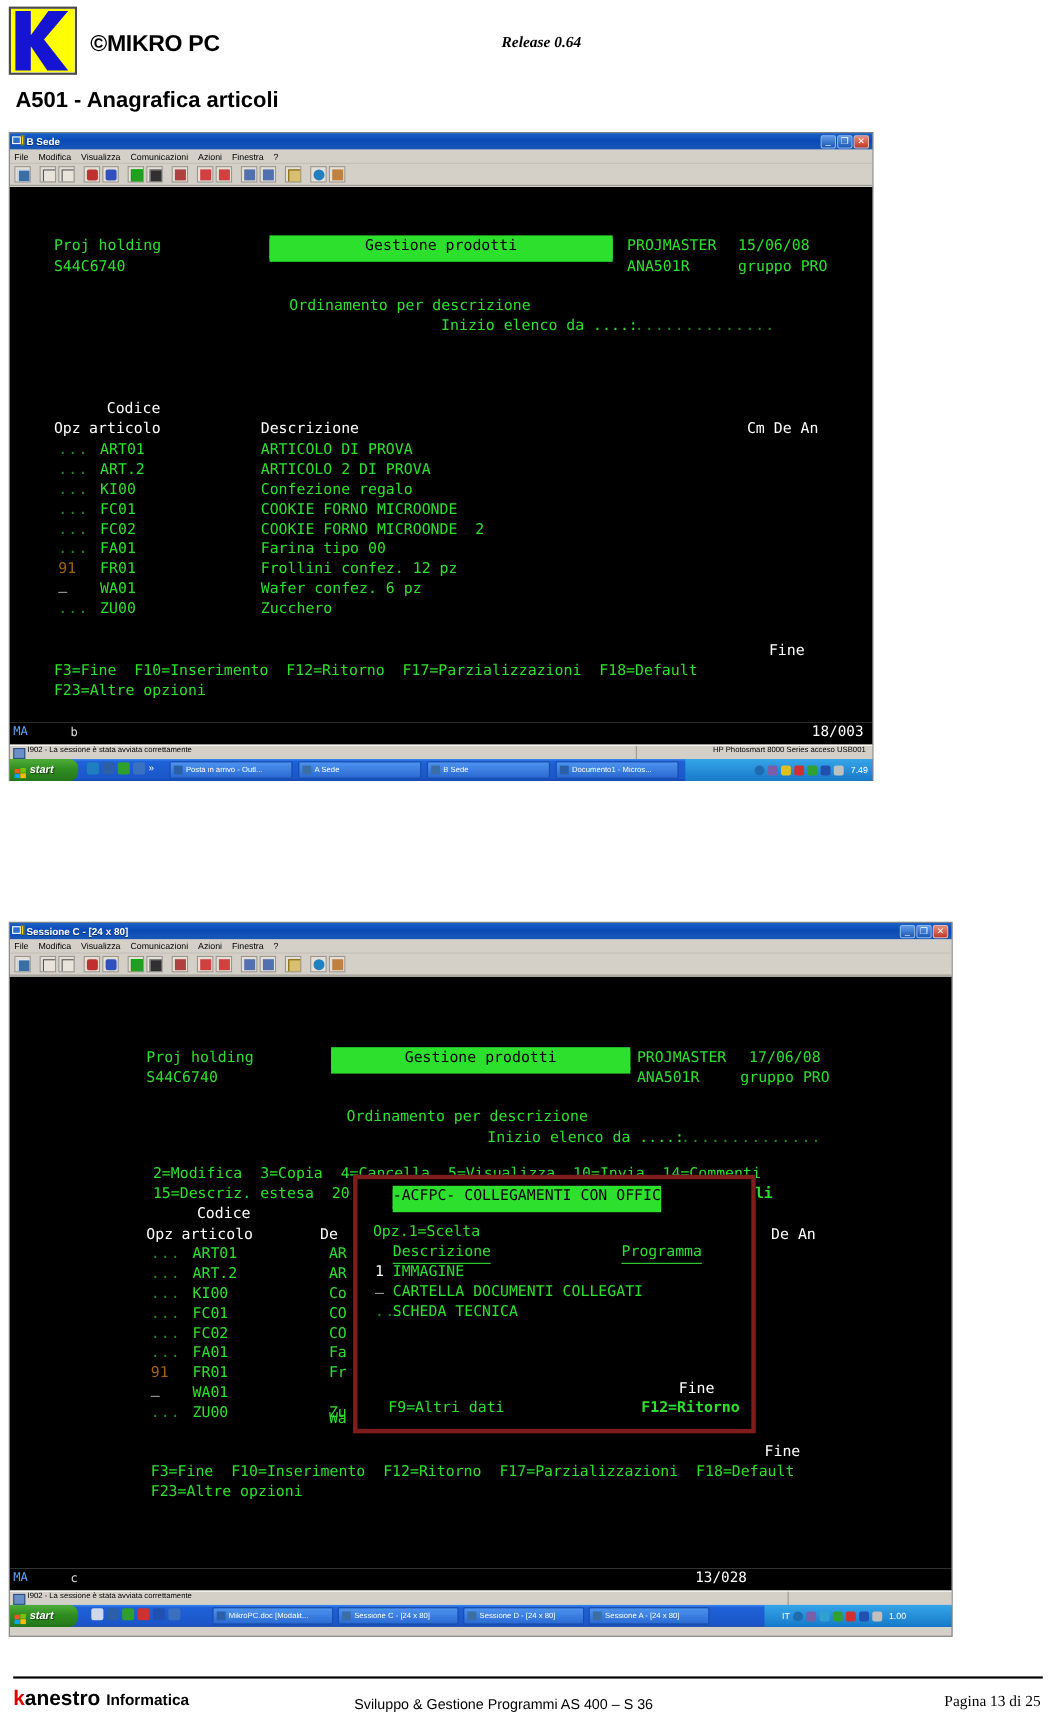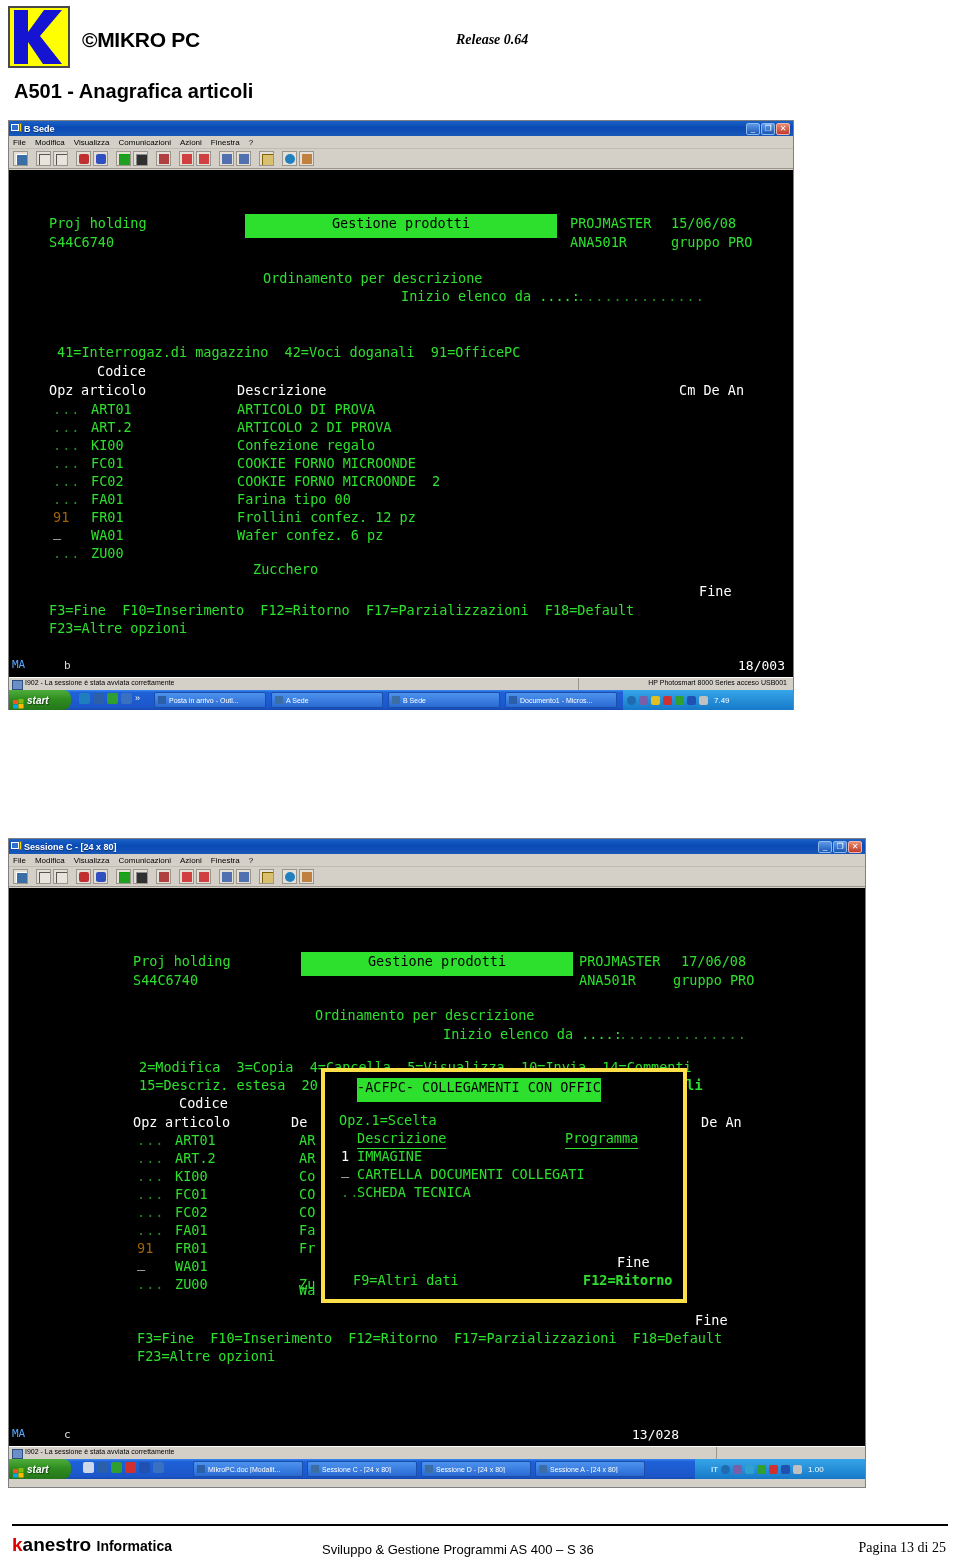--- a/index.html
+++ b/index.html
@@ -93,21 +93,21 @@
           display:flex;align-items:center;padding:0 3px;box-sizing:border-box;overflow:hidden;}
   .tkitem .ti{width:8px;height:8px;margin-right:3px;flex:0 0 auto;}
   .tkitem .tl{color:#fff;font-size:7px;white-space:nowrap;overflow:hidden;}
   .tray{position:absolute;top:0;height:20px;right:0;
         background:linear-gradient(180deg,#36a5e8,#1679c9);
         display:flex;align-items:center;padding:0 4px;gap:3px;box-sizing:border-box;}
   .tray .tyi{width:9px;height:9px;border-radius:2px;}
   .tray .clock{color:#fff;font-size:8px;margin-left:3px;}
 
   
-  .popup{position:absolute;background:#000;border:4px solid #fde047;box-sizing:border-box;}
+  .popup{position:absolute;background:#000;border:4px solid #7f1d1d;box-sizing:border-box;}
 
   
   .footer{position:absolute;left:0;bottom:0;width:960px;height:42px;}
   .fr-line{position:absolute;left:12px;top:6px;width:936px;height:2px;background:#000;}
   .f-brand{position:absolute;left:12px;top:16px;font-size:19px;font-weight:bold;color:#000;}
   .f-brand .k{color:#e00000;}
   .f-brand .sm{font-size:14px;font-weight:bold;}
   .f-center{position:absolute;left:322px;top:24px;font-size:13px;color:#000;}
   .f-right{position:absolute;right:14px;top:22px;font-size:14px;color:#000;
            font-family:"Liberation Serif",serif;}
@@ -220,21 +220,20 @@
 
     <div class="scr-line" style="left:561px;top:44px;">PROJMASTER</div>
     <div class="scr-line" style="left:662px;top:44px;">15/06/08</div>
     <div class="scr-line" style="left:561px;top:63px;">ANA501R</div>
     <div class="scr-line" style="left:662px;top:63px;">gruppo PRO</div>
 
     <div class="scr-line" style="left:254px;top:99px;">Ordinamento per descrizione</div>
     <div class="scr-line" style="left:392px;top:117px;">Inizio elenco da ....:</div>
     <div class="scr-line dots" style="left:568px;top:117px;">..............</div>
 
-    <div class="scr-line" style="left:48px;top:173px;">41=Interrogaz.di magazzino  42=Voci doganali  91=OfficePC</div>
 
     <div class="scr-line wht" style="left:88px;top:192px;">Codice</div>
     <div class="scr-line wht" style="left:40px;top:211px;">Opz</div>
     <div class="scr-line wht" style="left:72px;top:211px;">articolo</div>
     <div class="scr-line wht" style="left:228px;top:211px;">Descrizione</div>
     <div class="scr-line wht" style="left:670px;top:211px;">Cm De An</div>
 
     <div>
       <div>
         <div class="scr-line dots" style="left:44px;top:230px;">...</div>
@@ -272,21 +271,21 @@
         <div class="scr-line" style="left:228px;top:338px;">Frollini confez. 12 pz</div>
       </div>
       <div>
         <div class="scr-line wht" style="left:44px;top:352px;">_</div>
         <div class="scr-line" style="left:82px;top:356px;">WA01</div>
         <div class="scr-line" style="left:228px;top:356px;">Wafer confez. 6 pz</div>
       </div>
       <div>
         <div class="scr-line dots" style="left:44px;top:374px;">...</div>
         <div class="scr-line" style="left:82px;top:374px;">ZU00</div>
-        <div class="scr-line" style="left:244px;top:374px;margin-top:16px;">Zucchero</div>
+        <div class="scr-line" style="left:228px;top:374px;">Zucchero</div>
       </div>
     </div>
 
     <div class="scr-line wht" style="left:690px;top:412px;">Fine</div>
     <div class="scr-line" style="left:40px;top:431px;">F3=Fine  F10=Inserimento  F12=Ritorno  F17=Parzializzazioni  F18=Default</div>
     <div class="scr-line" style="left:40px;top:449px;">F23=Altre opzioni</div>
   </div>
 
   <div class="oia" style="top:536px;height:20px;">
     <span class="ma">MA</span>
@@ -329,21 +328,21 @@
       <span class="tl">A Sede</span>
     </div>
     <div class="tkitem" style="left:379px;width:112px;">
       <span class="ti" style="background:#3a6ea5;"></span>
       <span class="tl">B Sede</span>
     </div>
     <div class="tkitem" style="left:496px;width:112px;">
       <span class="ti" style="background:#2b5fa8;"></span>
       <span class="tl">Documento1 - Micros...</span>
     </div>
-    <div class="tray" style="width:170px;">
+    <div class="tray" style="width:170px;justify-content:flex-end;">
       <span class="tyi" style="background:#1f6bb0;border-radius:50%;"></span>
       <span class="tyi" style="background:#7a5fa8;"></span>
       <span class="tyi" style="background:#e0c020;"></span>
       <span class="tyi" style="background:#d03030;"></span>
       <span class="tyi" style="background:#30a030;"></span>
       <span class="tyi" style="background:#2050b0;"></span>
       <span class="tyi" style="background:#c0c0c0;"></span>
       <span class="clock">7.49</span>
     </div>
   </div>

